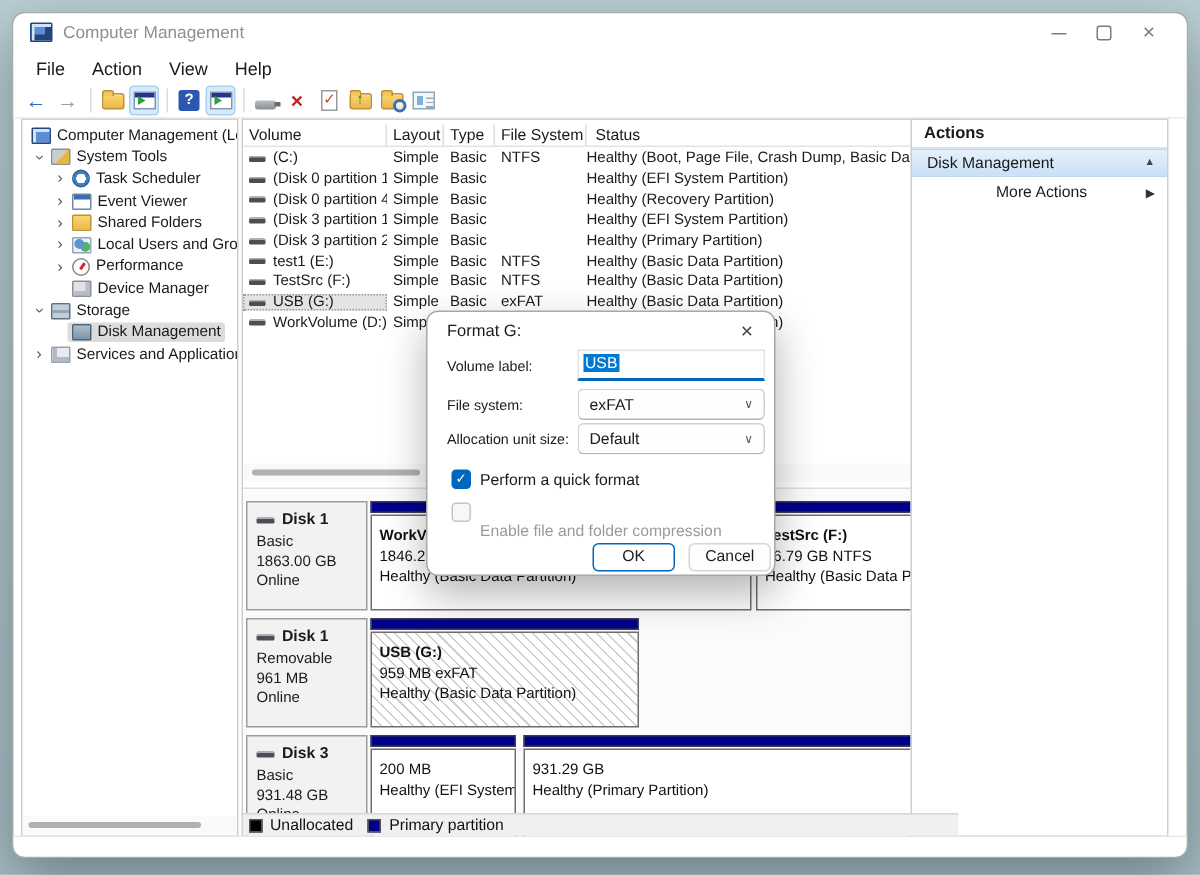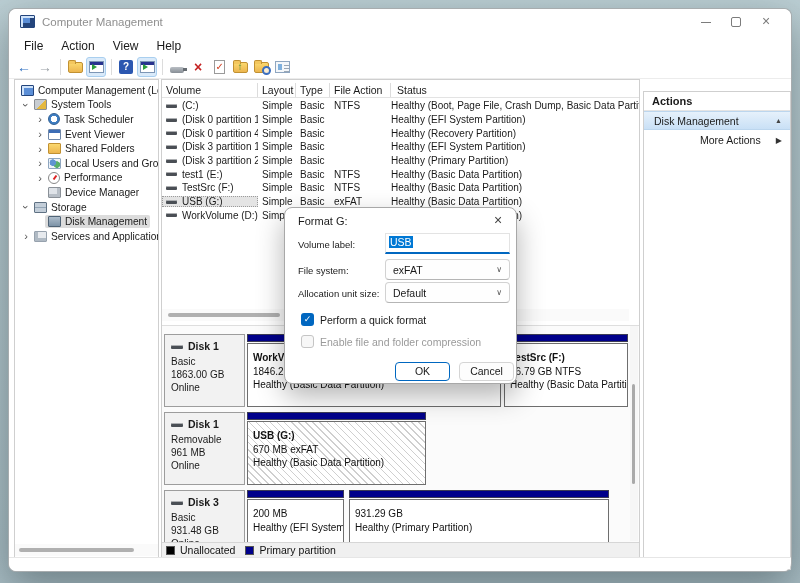--- a/index.html
+++ b/index.html
@@ -39,21 +39,21 @@
   .ic-doc .ov{position:absolute;left:1px;top:0px;font-size:10px;font-weight:bold;color:#d03c1e;}
   .ic-folder .ov{position:absolute;left:4px;top:-2px;font-size:10px;font-weight:bold;color:#2b7d2b;}
   .ic-folder.search::after{content:"";position:absolute;right:-3px;bottom:-3px;width:5px;height:5px;border:2px solid #3a6ebf;border-radius:50%;background:rgba(255,255,255,.75);}
   .ic-props{width:15px;height:12px;background:#f4f7fa;border:1px solid #8fa6c0;position:relative;}
   .ic-props::before{content:"";position:absolute;left:2px;top:2px;bottom:2px;width:4px;background:#7fb0dd;}
   .ic-props::after{content:"";position:absolute;left:8px;top:3px;width:5px;height:7px;background:repeating-linear-gradient(#9aa7b5 0 1px,transparent 1px 3px);}
   
   .pane{position:absolute;top:70px;height:479px;background:#fff;border:1px solid #cfcfcf;overflow:hidden;}
   .pane.left{left:5px;width:145px;}
   .pane.middle{left:152px;width:479px;}
-  .pane.actions{left:634px;width:148px;margin-top:12px;}
+  .pane.actions{left:598px;width:172px;}
   
   .tree{padding-top:3px;font-size:10.2px;color:#1a1a1a;}
   .trow{height:14.6px;display:flex;align-items:center;white-space:nowrap;}
   .trow.lvl0{padding-left:3px;} .trow.lvl1{padding-left:6px;} .trow.lvl2{padding-left:20px;}
   .chev{display:inline-block;width:10px;font-size:11px;color:#555;flex:none;text-align:center;line-height:10px;}
   .chev.exp{transform:rotate(90deg);}
   .rowbody{display:flex;align-items:center;padding:1px 3px;border-radius:2px;overflow:hidden;}
   .trow.selected .rowbody{background:#dcdcdc;}
   .ti{width:13px;height:11px;margin-right:4px;border-radius:1px;flex:none;position:relative;}
   .ti-computer{background:#5b8ed6;border:1px solid #24457c;box-shadow:inset 1px 1px 0 1px #cfe3fa;}
@@ -274,21 +274,21 @@
     <div class="hscroll">
         <span class="thumb" style="left:4px;width:115px;"></span>
       </div>
   </div>
 
   <div class="pane middle">
     <div class="vheader">
       <span class="vh" style="width:96px;padding-left:4px;">Volume</span>
       <span class="vh" style="width:38px;padding-left:4px;">Layout</span>
       <span class="vh" style="width:34px;padding-left:4px;">Type</span>
-      <span class="vh" style="width:61px;padding-left:4px;">File Action</span>
+      <span class="vh" style="width:61px;padding-left:4px;">File System</span>
       <span class="vh" style="flex:1;padding-left:6px;border-right:none;">Status</span>
     </div>
     <div class="vrows">
       <div class="vrow">
           <span class="c0">
             <span class="vdrive"></span>
             <span>(C:)</span>
           </span>
           <span class="c1">Simple</span>
           <span class="c2">Basic</span>
@@ -417,21 +417,21 @@
               <span>Disk 1</span>
             </div>
           <div>Removable</div>
           <div>961 MB</div>
           <div>Online</div>
         </div>
         <div class="part" style="left:85px;width:179px;">
           <div class="pbar"></div>
           <div class="pbody hatched">
               <div class="pname">USB  (G:)</div>
-              <div>670 MB exFAT</div>
+              <div>959 MB exFAT</div>
               <div>Healthy (Basic Data Partition)</div>
             </div>
         </div>
       </div>
 
       <div class="drow" style="top:164px;">
         <div class="dlabel">
           <div class="dname">
               <span class="vdrive"></span>
               <span>Disk 3</span>
@@ -502,19 +502,19 @@
     <div class="dlg-label" style="top:80px;">Allocation unit size:</div>
     <div class="combo" style="top:74px;">
       <span>Default</span>
       <span class="cchev">∨</span>
     </div>
 
     <span class="cb on" style="top:105px;">✓</span>
     <span class="cb-label" style="top:106px;">Perform a quick format</span>
 
     <span class="cb off" style="top:127px;"></span>
-    <span class="cb-label dis" style="top:128px;">Enable file and folder compression</span>
+    <span class="cb-label dis" style="top:140px;">Enable file and folder compression</span>
 
     <div class="btn ok">OK</div>
     <div class="btn cancel">Cancel</div>
   </div>
 
 </div>
 
 </body></html>

